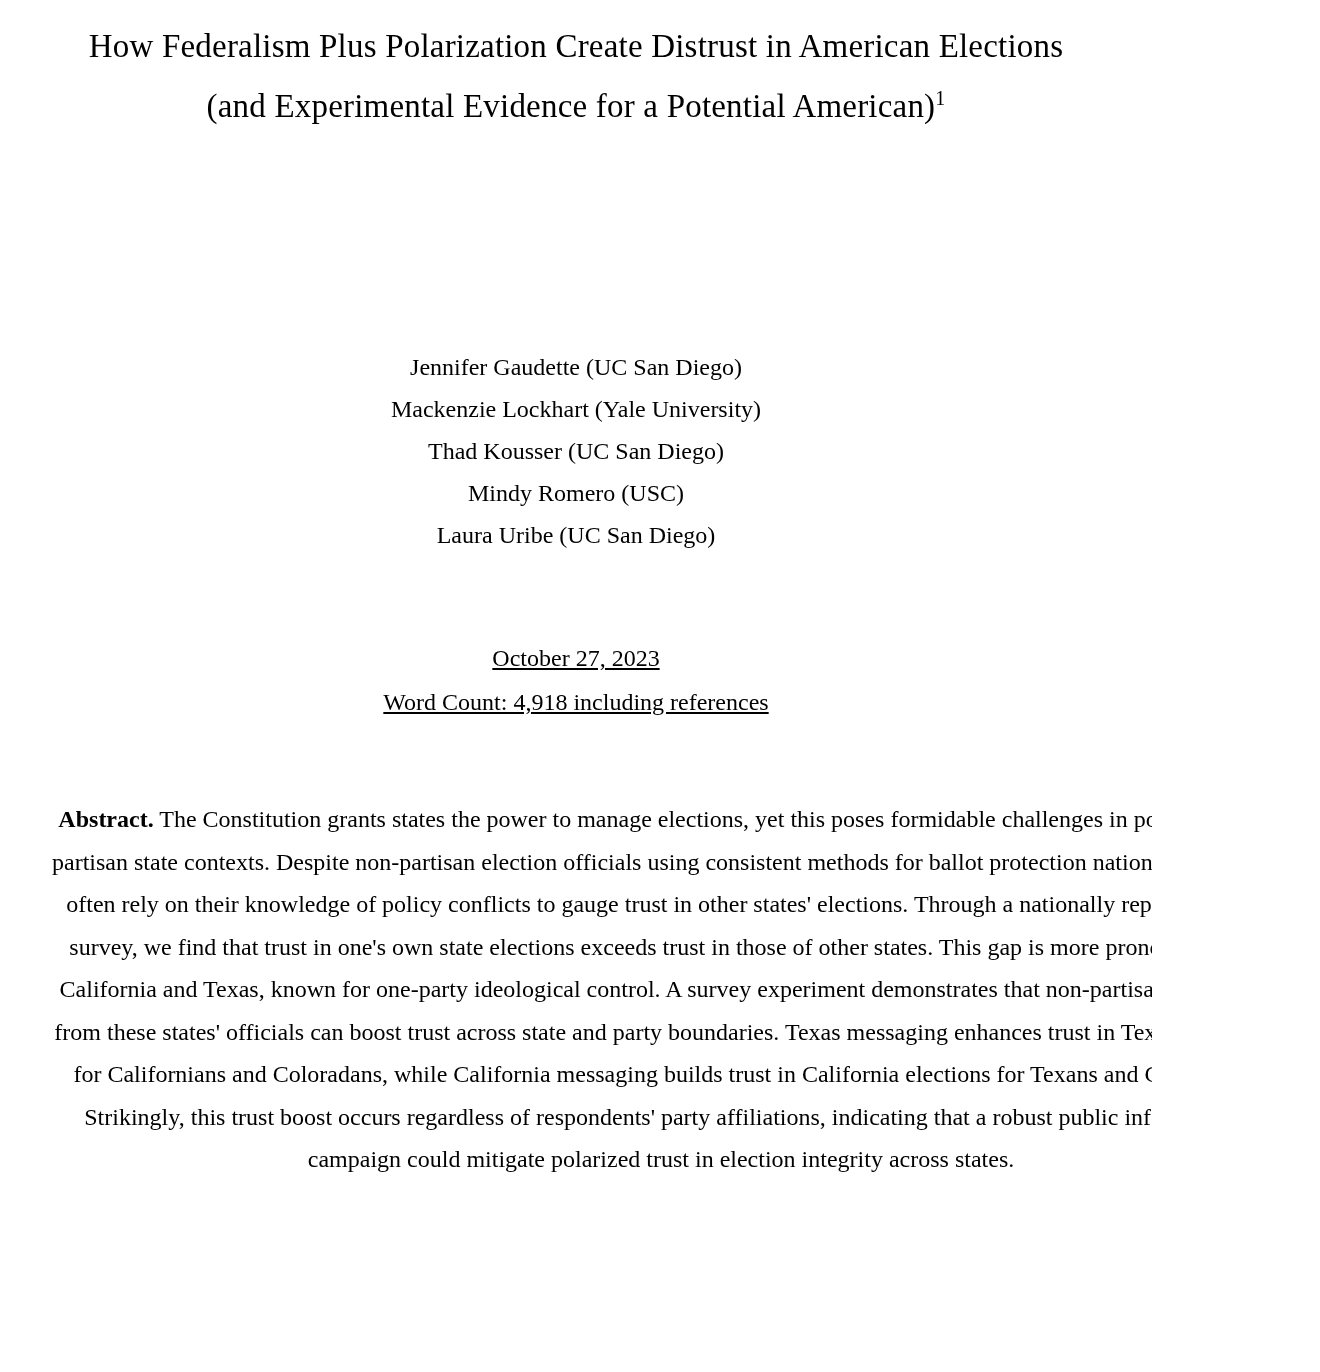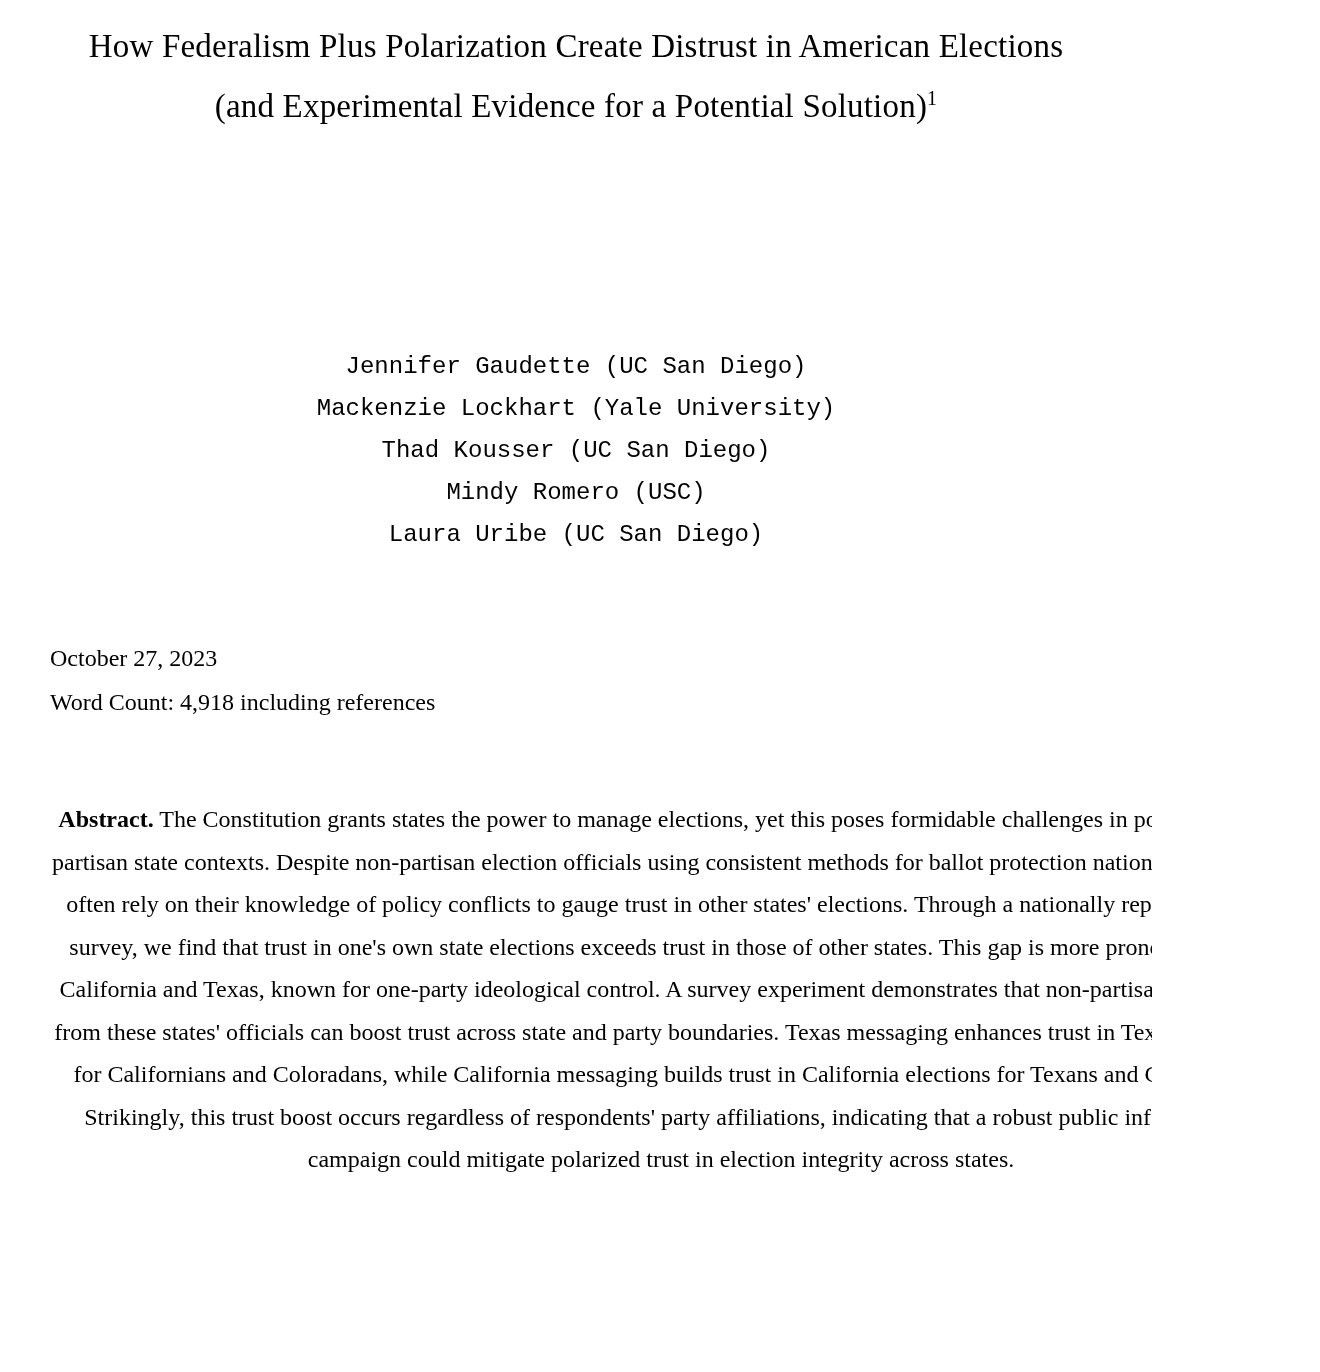--- a/index.html
+++ b/index.html
@@ -33,24 +33,25 @@
     vertical-align: super;
     line-height: 0;
   }
   .authors-block {
     margin-top: 210px;
     text-align: center;
   }
   .author-line {
     font-size: 24px;
     line-height: 42px;
-    font-family: Liberation Mono, monospace;
   }
   .date-block {
     margin-top: 80px;
+    text-align: center;
+    text-decoration: underline;
   }
   .date-line, .wordcount-line {
     font-size: 24px;
     line-height: 44px;
   }
   .abstract-block {
     margin-top: 74px;
     text-align: center;
     font-size: 24px;
     line-height: 42.5px;
@@ -60,21 +61,21 @@
     font-weight: 700;
   }
 </style>
 </head>
 <body>
 
 <div class="page">
 
   <div class="title-block">
     <div class="title-line">How Federalism Plus Polarization Create Distrust in American Elections</div>
-    <div class="title-line"><span>(and Experimental Evidence for a Potential Solution)</span><span class="footnote-marker">1</span></div>
+    <div class="title-line"><span>(and Experimental Evidence for a Potential American)</span><span class="footnote-marker">1</span></div>
   </div>
 
   <div class="authors-block">
     <div class="author-line">Jennifer Gaudette (UC San Diego)</div>
     <div class="author-line">Mackenzie Lockhart (Yale University)</div>
     <div class="author-line">Thad Kousser (UC San Diego)</div>
     <div class="author-line">Mindy Romero (USC)</div>
     <div class="author-line">Laura Uribe (UC San Diego)</div>
   </div>
 

